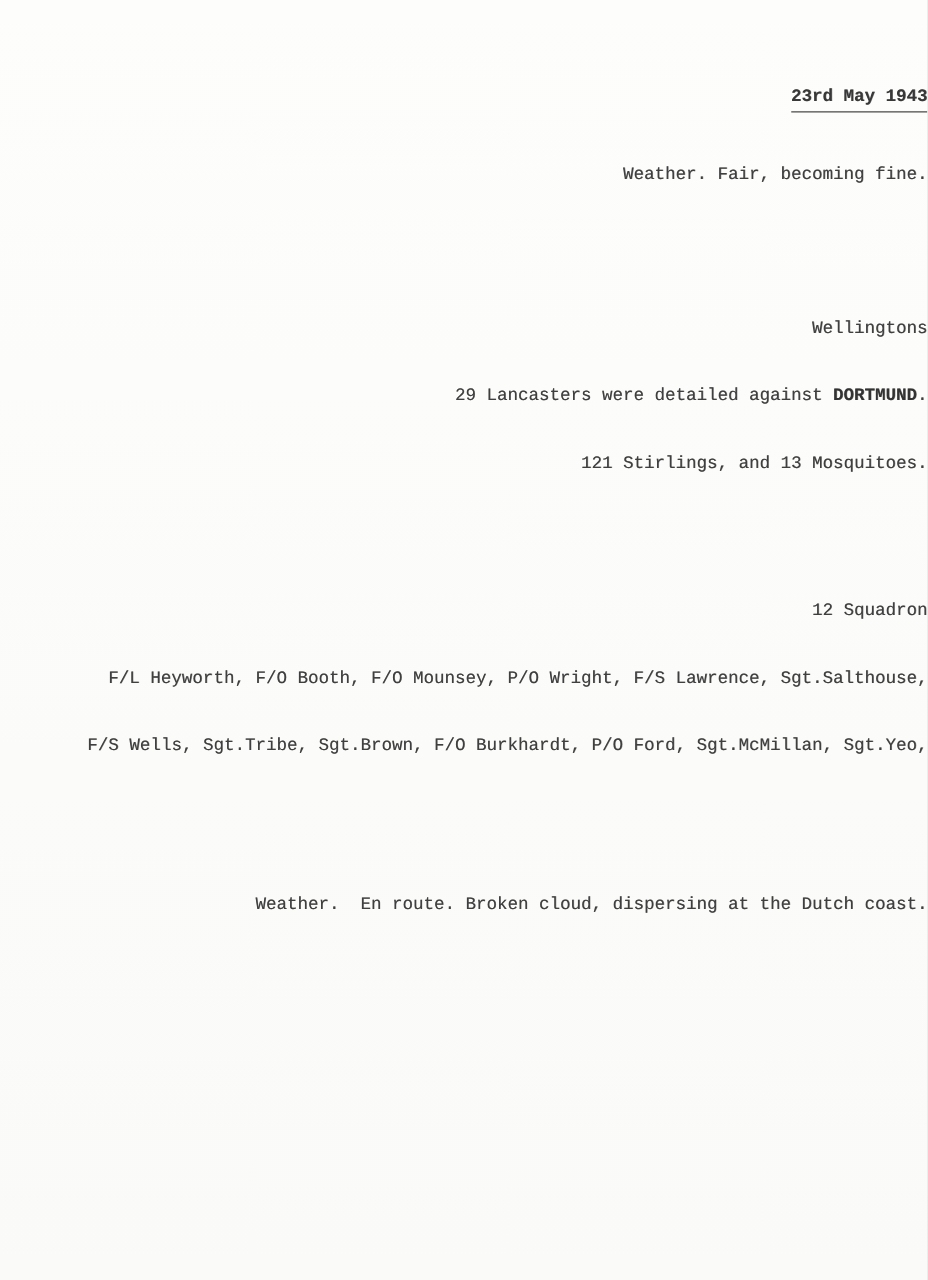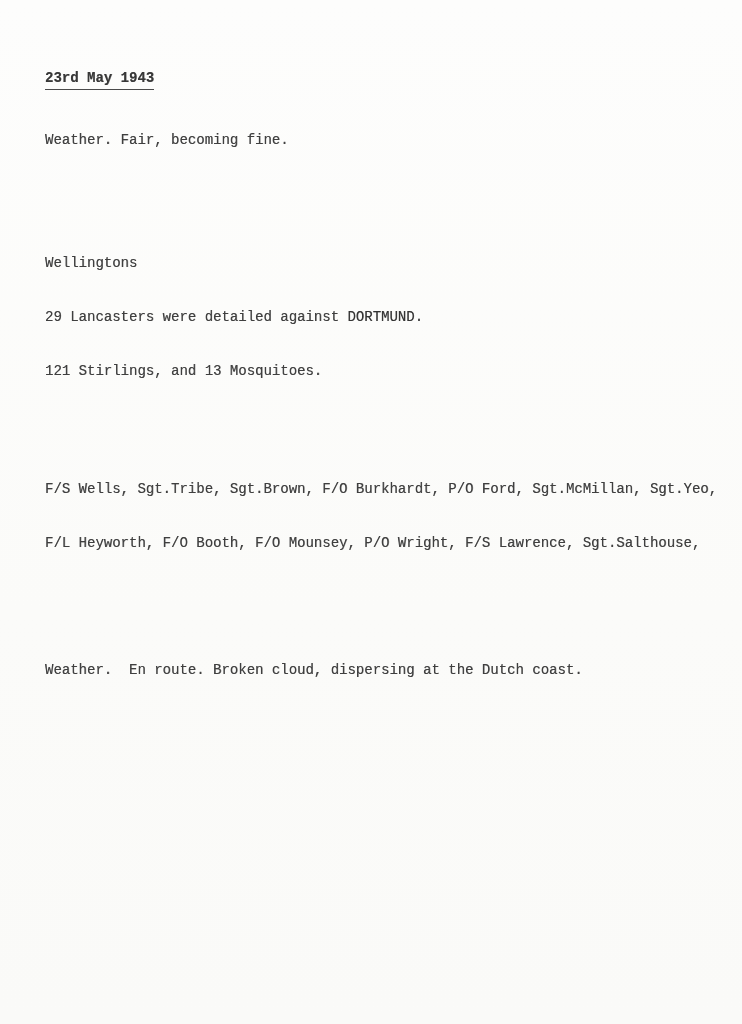--- a/index.html
+++ b/index.html
@@ -29,42 +29,43 @@
   .mt-squadron   { margin-top: 28px; }
   .mt-takeoff    { margin-top: 34px; }
   .mt-weather    { margin-top: 32px; }
   .date-heading {
     display: inline-block;
     font-weight: 700;
     color: #383838;
     border-bottom: 1.6px solid #4a4a4a;
     padding-bottom: 1px;
   }
-  .bold { font-weight: 400; color: #333; }
-  .line { min-height: 18px; }
+  .bold { font-weight: 700; color: #333; }
+  .line { min-height: 18px; text-align: right; }
 </style>
 </head>
 <body>
 
 <div class="page">
 
   <div class="sec indent-a lh20">
     <div class="line"><span class="date-heading">23rd May 1943</span></div>
     <div class="line">Weather. Fair, becoming fine.</div>
   </div>
 
   <div class="sec indent-a mt-operations">
     <div class="line">Wellingtons</div>
     <div class="line"><span>29 Lancasters were detailed against </span><span class="bold">DORTMUND</span><span>.</span></div>
     <div class="line">121 Stirlings, and 13 Mosquitoes.</div>
   </div>
 
   <div class="sec indent-a mt-squadron">
+    <div class="line">12 Squadron</div>
+    <div class="line">F/L Heyworth, F/O Booth, F/O Mounsey, P/O Wright, F/S Lawrence, Sgt.Salthouse,</div>
     <div class="line">F/S Wells, Sgt.Tribe, Sgt.Brown, F/O Burkhardt, P/O Ford, Sgt.McMillan, Sgt.Yeo,</div>
-    <div class="line">F/L Heyworth, F/O Booth, F/O Mounsey, P/O Wright, F/S Lawrence, Sgt.Salthouse,</div>
   </div>
 
 
   <div class="sec indent-a mt-weather lh20">
     <div class="line">Weather.  En route. Broken cloud, dispersing at the Dutch coast.</div>
     
   </div>
 
 </div>
 

